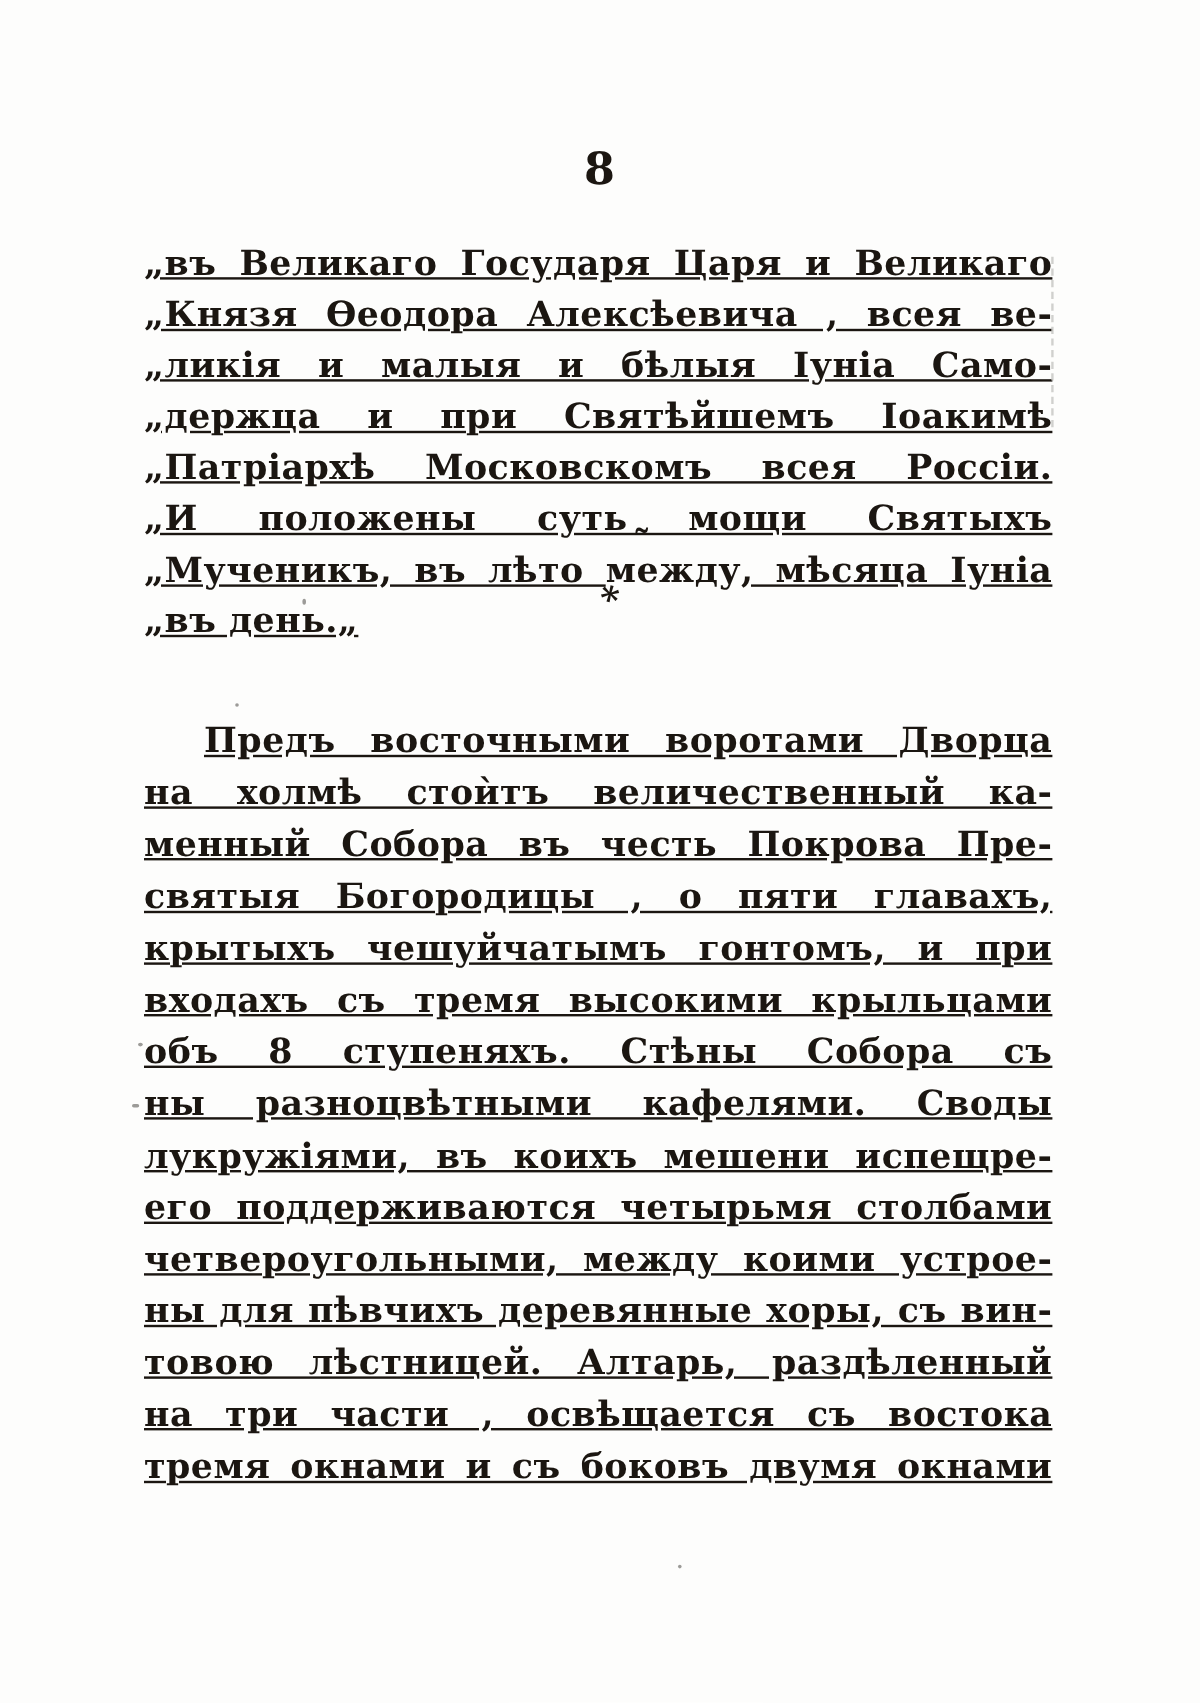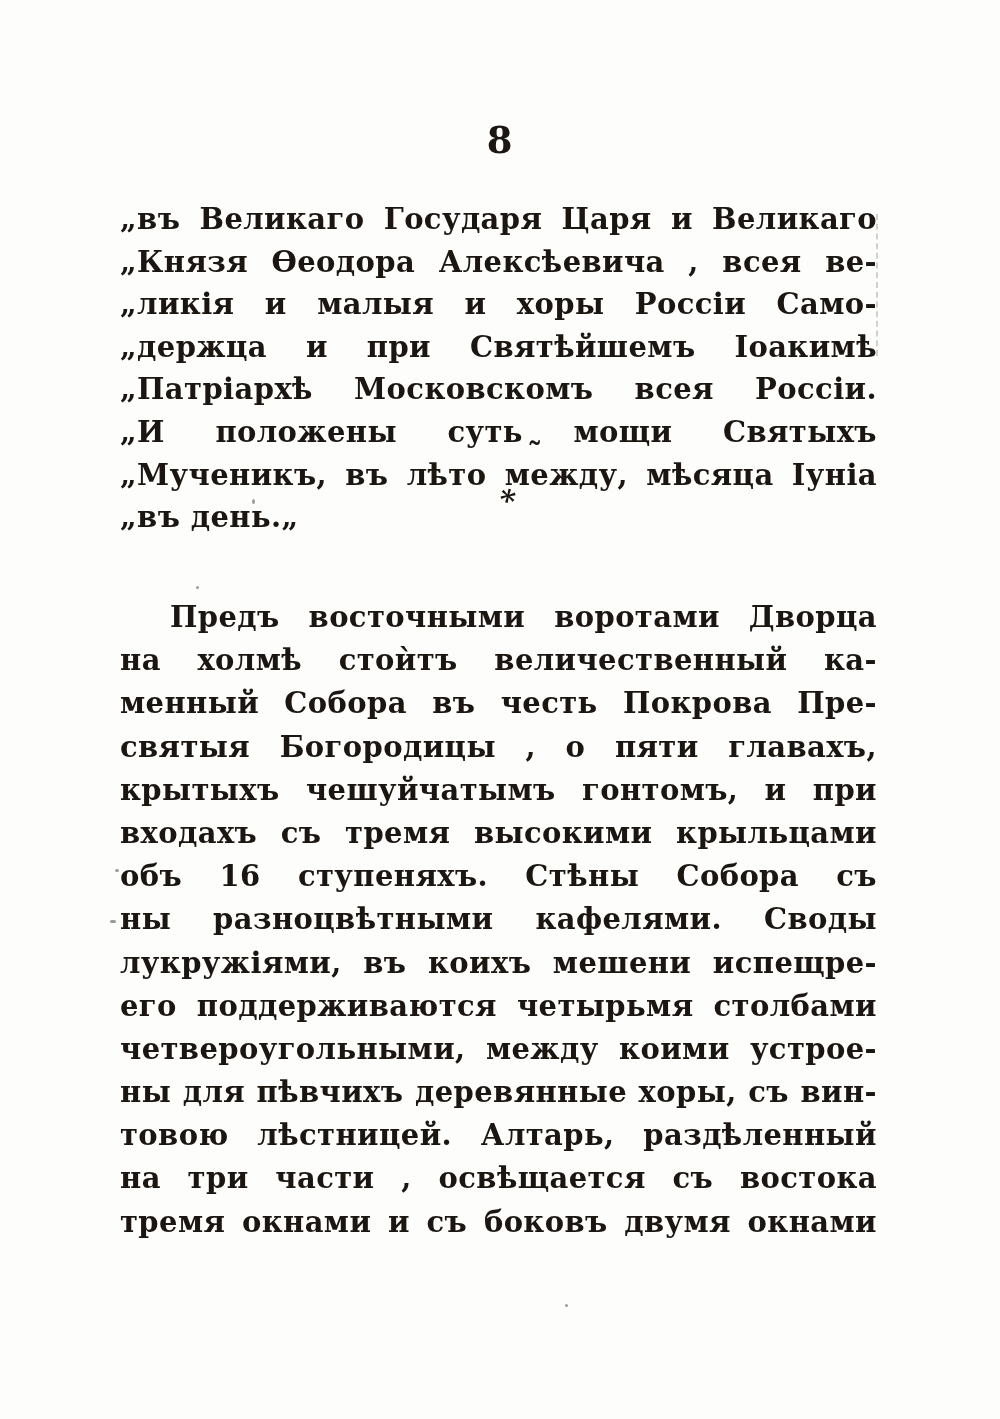--- a/index.html
+++ b/index.html
@@ -36,20 +36,21 @@
     position: absolute;
     left: 120px;
     top: 596px;
     width: 757px;
   }
   .ln {
     font-size: 29px;
     letter-spacing: 0.4px;
     text-align: justify;
     text-align-last: justify;
+    text-decoration: underline;
   }
   .quote-block .ln { height: 42.6px; line-height: 42.6px; }
   .para-block  .ln { height: 43.2px; line-height: 43.2px; }
   .ln.left { text-align-last: left; }
   .ln.indent { padding-left: 50px; width: 707px; }
   .era {
     position: relative;
     display: inline-block;
   }
   .era .titlo {
@@ -92,36 +93,36 @@
 </head>
 <body>
 
 <div class="page">
 
   <div class="pagenum">8</div>
 
   <div class="quote-block">
     <div class="ln">„въ Великаго Государя Царя и Великаго</div>
     <div class="ln">„Князя Ѳеодора Алексѣевича , всея ве-</div>
-    <div class="ln">„ликія и малыя и хоры Россіи Само-</div>
+    <div class="ln">„ликія и малыя и бѣлыя Іуніа Само-</div>
     <div class="ln">„держца и при Святѣйшемъ Іоакимѣ</div>
     <div class="ln">„Патріархѣ Московскомъ всея Россіи.</div>
     <div class="ln">„И положены суть мощи Святыхъ</div>
     <div class="ln"><span>„Мученикъ, въ лѣто </span><span class="era"><span>между</span><span class="titlo">˜</span><span class="fnmark">*</span></span><span>, мѣсяца Іуніа</span></div>
     <div class="ln left">„въ день.„</div>
   </div>
 
   <div class="para-block">
     <div class="ln indent">Предъ восточными воротами Дворца</div>
     <div class="ln">на холмѣ стоѝтъ величественный ка-</div>
     <div class="ln">менный Собора въ честь Покрова Пре-</div>
     <div class="ln">святыя Богородицы , о пяти главахъ,</div>
     <div class="ln">крытыхъ чешуйчатымъ гонтомъ, и при</div>
     <div class="ln">входахъ съ тремя высокими крыльцами</div>
-    <div class="ln">объ 16 ступеняхъ. Стѣны Собора съ</div>
+    <div class="ln">объ 8 ступеняхъ. Стѣны Собора съ</div>
     <div class="ln">ны разноцвѣтными кафелями. Своды</div>
     <div class="ln">лукружіями, въ коихъ мешени испещре-</div>
     <div class="ln">его поддерживаются четырьмя столбами</div>
     <div class="ln">четвероугольными, между коими устрое-</div>
     <div class="ln">ны для пѣвчихъ деревянные хоры, съ вин-</div>
     <div class="ln">товою лѣстницей. Алтарь, раздѣленный</div>
     <div class="ln">на три части , освѣщается съ востока</div>
     <div class="ln">тремя окнами и съ боковъ двумя окнами</div>
   </div>
 

